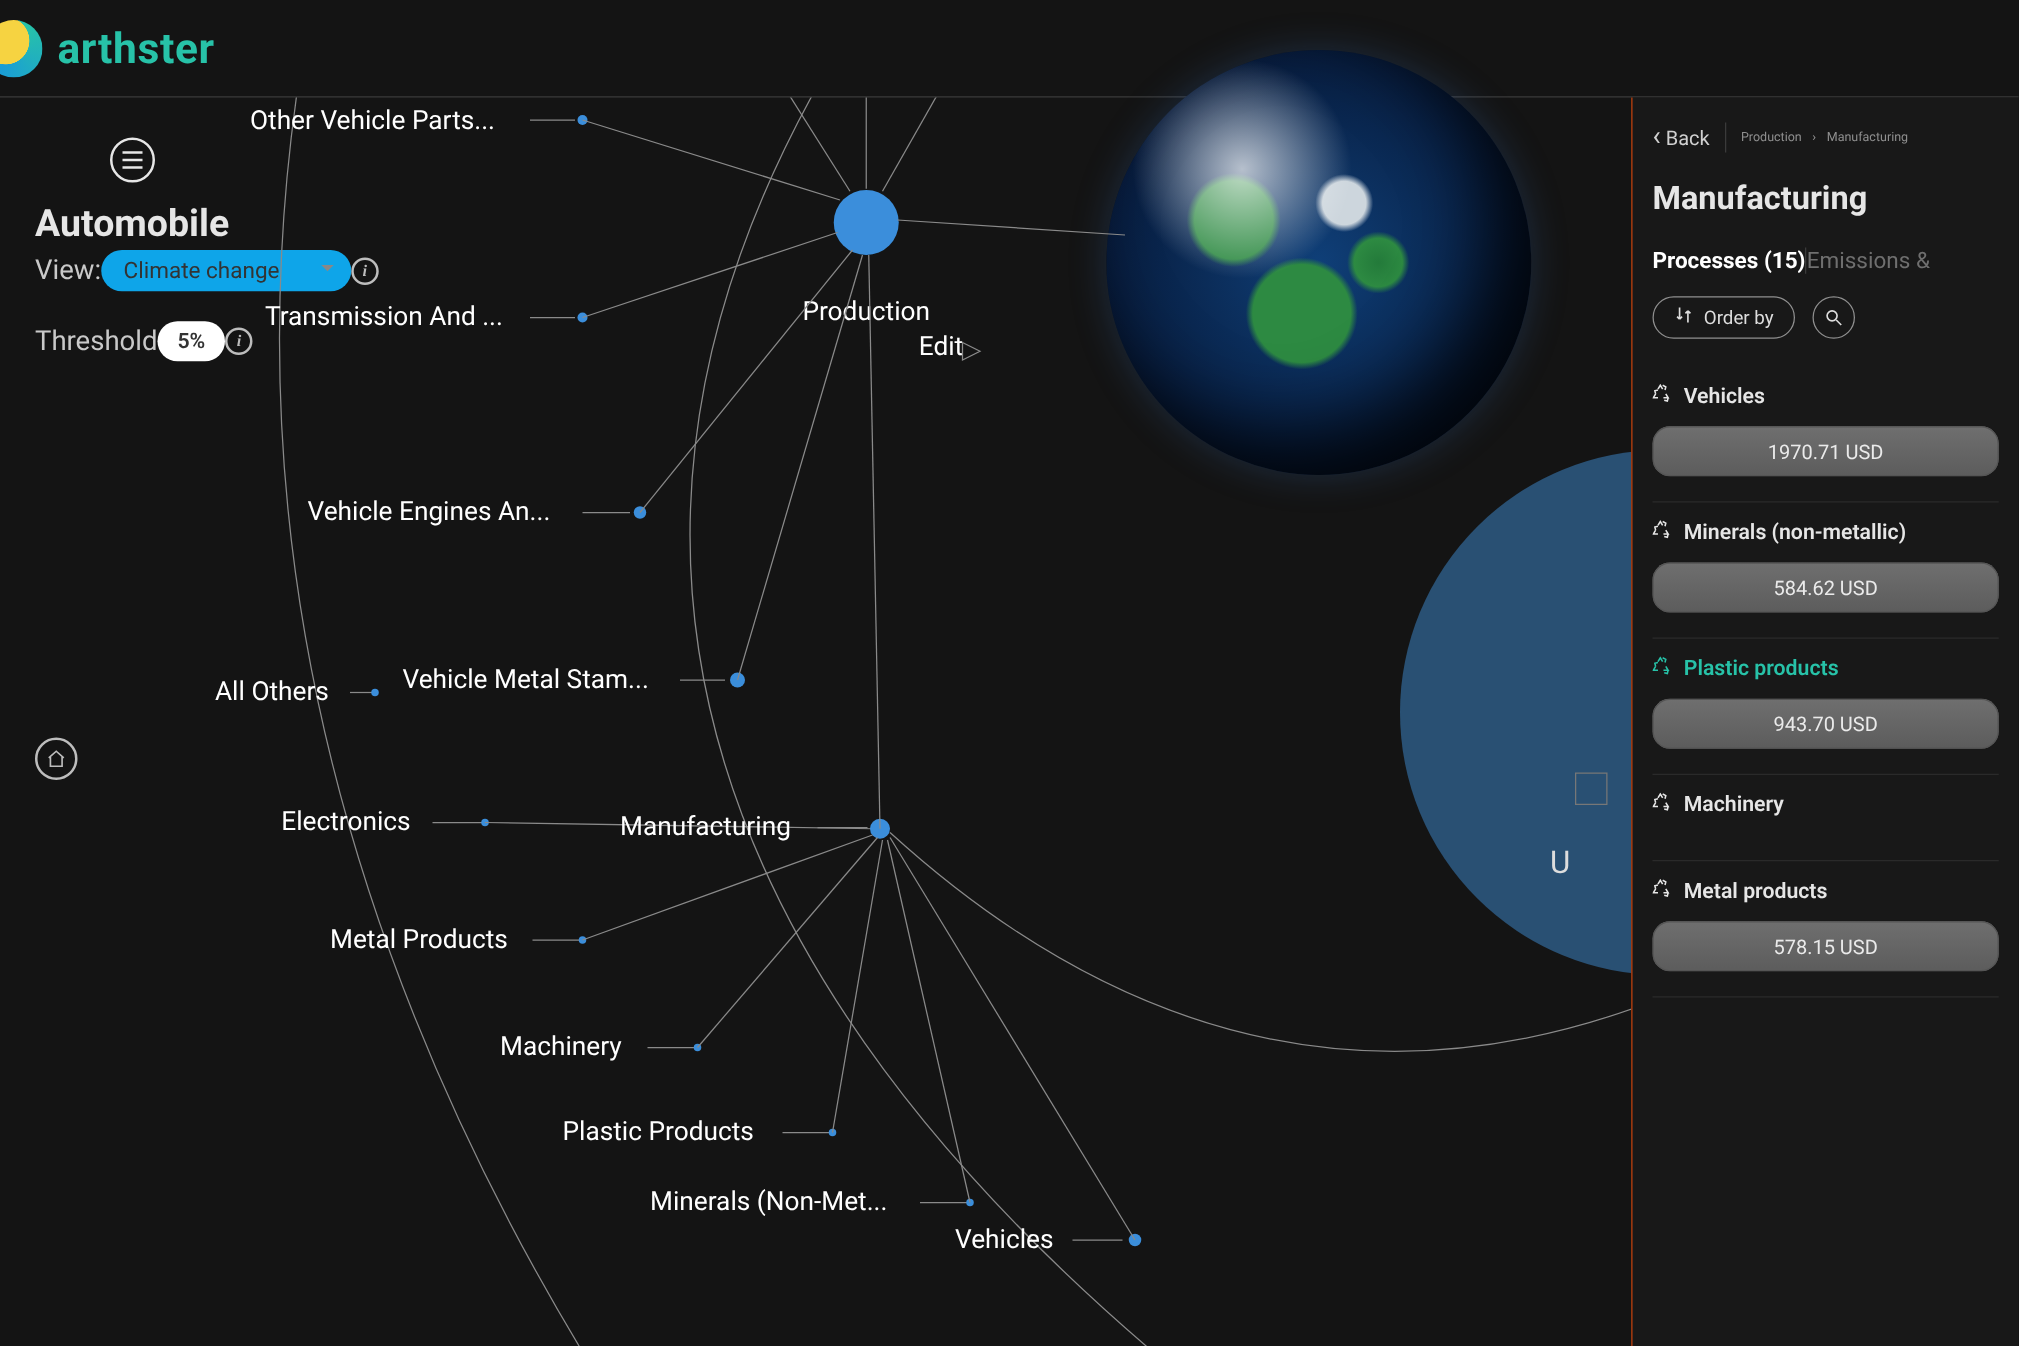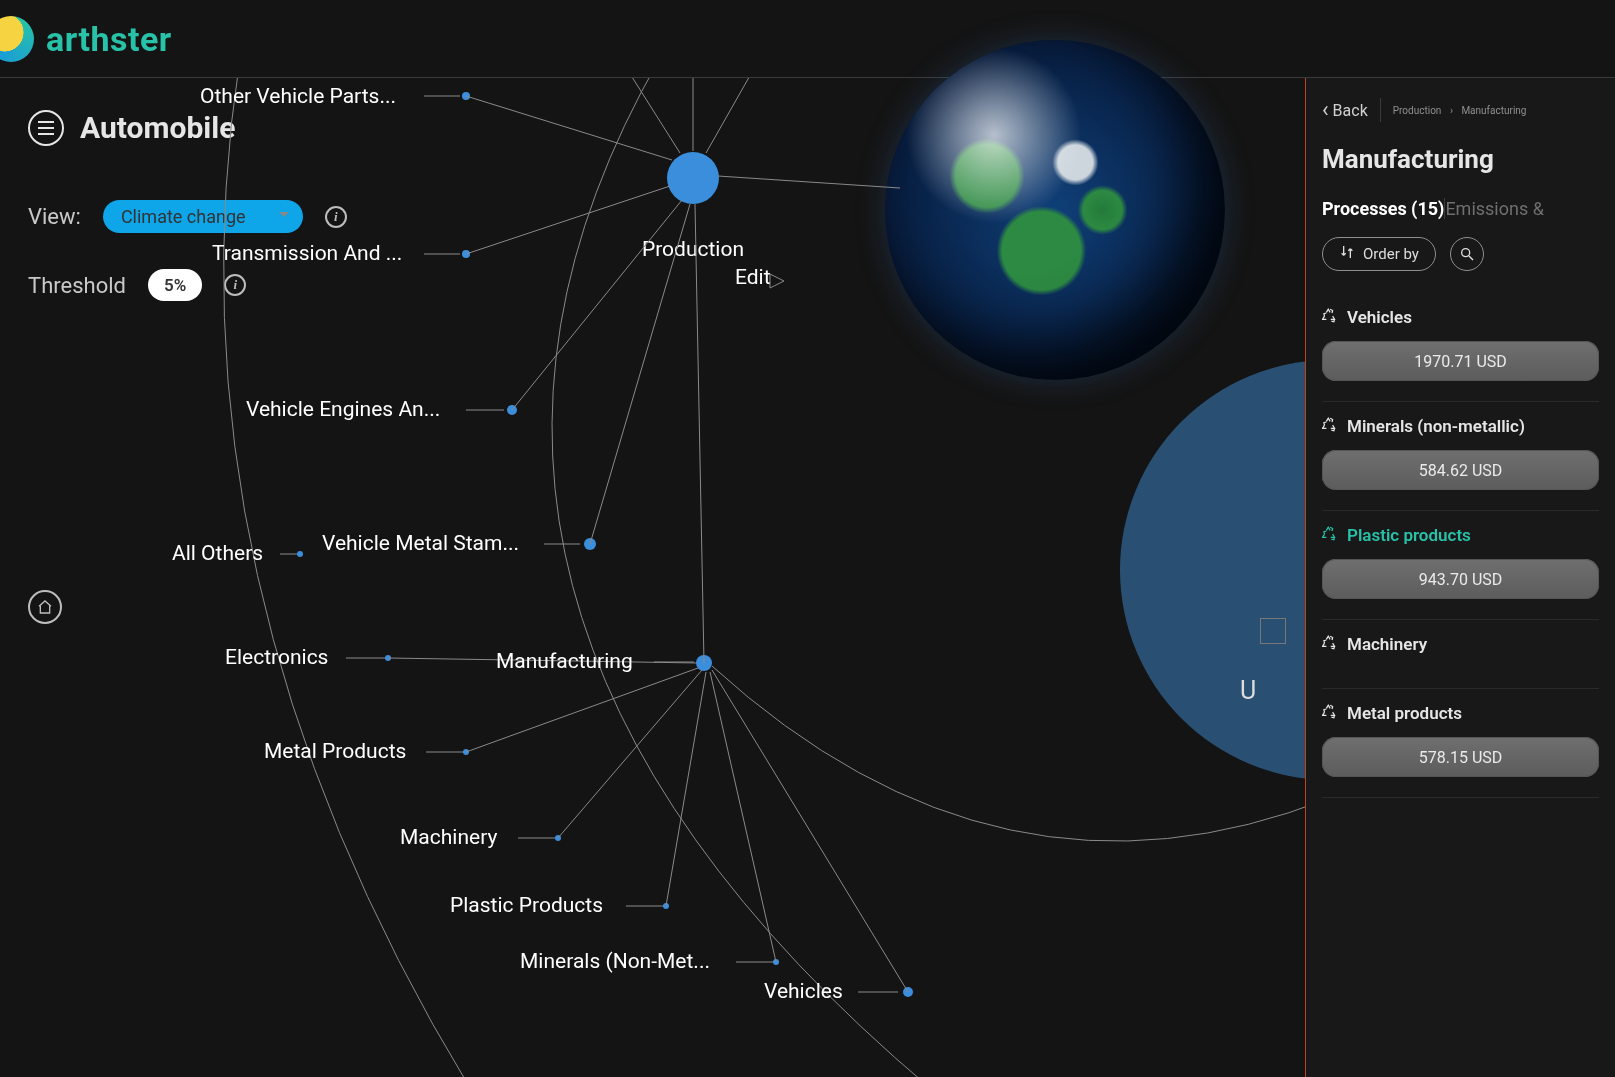--- a/index.html
+++ b/index.html
@@ -31,27 +31,27 @@
   .brand { display:flex; align-items:center; font-size:34px; font-weight:700; color:var(--teal); padding-left:0; letter-spacing:0.5px;}
   .brand .globe {
     width:46px; height:46px; border-radius:50%;
     background: radial-gradient(circle at 36% 36%, #f6d341 0%, #f6d341 45%, transparent 46%),
                 conic-gradient(from 210deg, #1a9dd6, #27c2a8, #1a9dd6);
     margin-right:0px; display:inline-block;
     position:relative; left:-12px;
   }
 
   
-  .page-header { position:absolute; top:110px; left:28px; display:flex; align-items:flex-start; gap:16px;}
+  .page-header { position:absolute; top:110px; left:28px; display:flex; align-items:center; gap:16px;flex-direction:column;}
   .menu-icon { width:36px; height:36px; border:2px solid var(--text); border-radius:50%; display:flex; flex-direction:column; justify-content:center; align-items:center; gap:4px; cursor:pointer;}
   .menu-icon div { width:16px; height:2px; background:var(--text); }
   .page-title { font-size:30px; font-weight:700; }
 
   .controls { position:absolute; top:200px; left:28px; }
-  .control-row { display:flex; align-items:center; gap:22px; margin-bottom:36px; font-size:22px; color:#c9c9c9;}
+  .control-row { display:flex; align-items:center; gap:0; margin-bottom:24px; font-size:22px; color:#c9c9c9;}
   .select-pill {
     background:#0ea5e9; color:#333; border-radius:20px; padding:6px 40px 6px 18px;
     position:relative; font-size:18px; min-width:200px;
   }
   .select-pill::after {
     content:""; position:absolute; right:14px; top:50%; transform:translateY(-50%);
     border:5px solid transparent; border-top-color:#888;
   }
   .threshold-pill {
     background:#fff; color:#333; border-radius:20px; padding:6px 16px; font-size:17px; font-weight:600;

